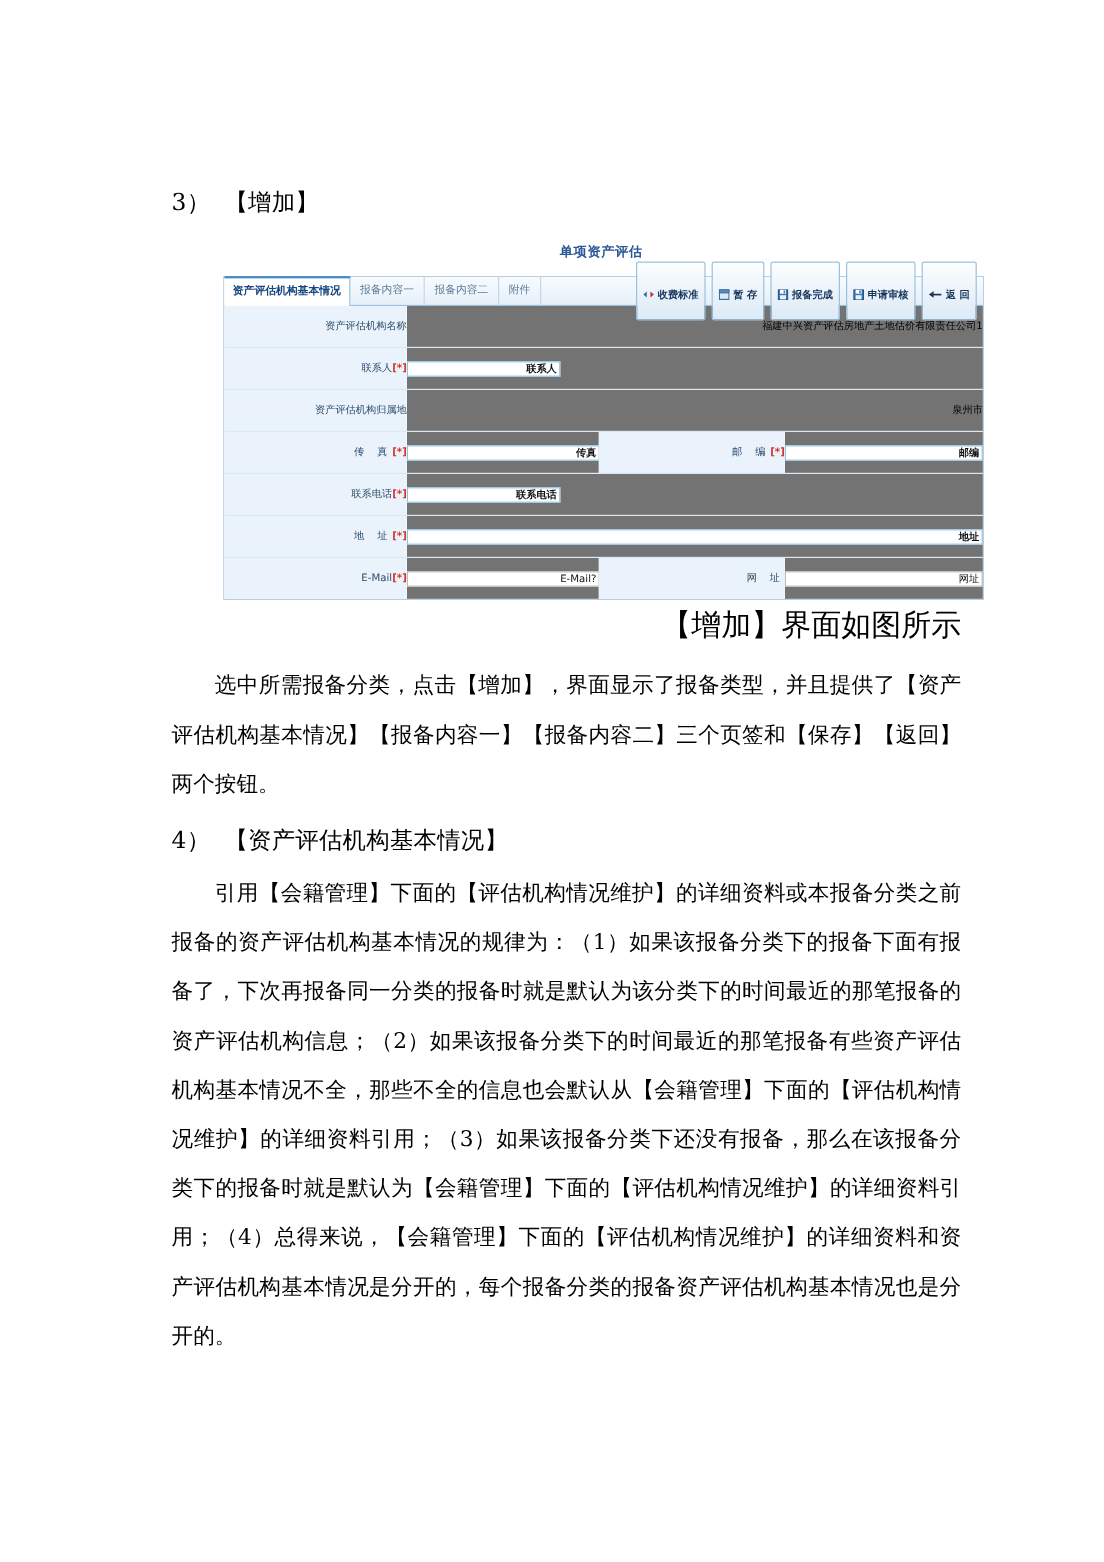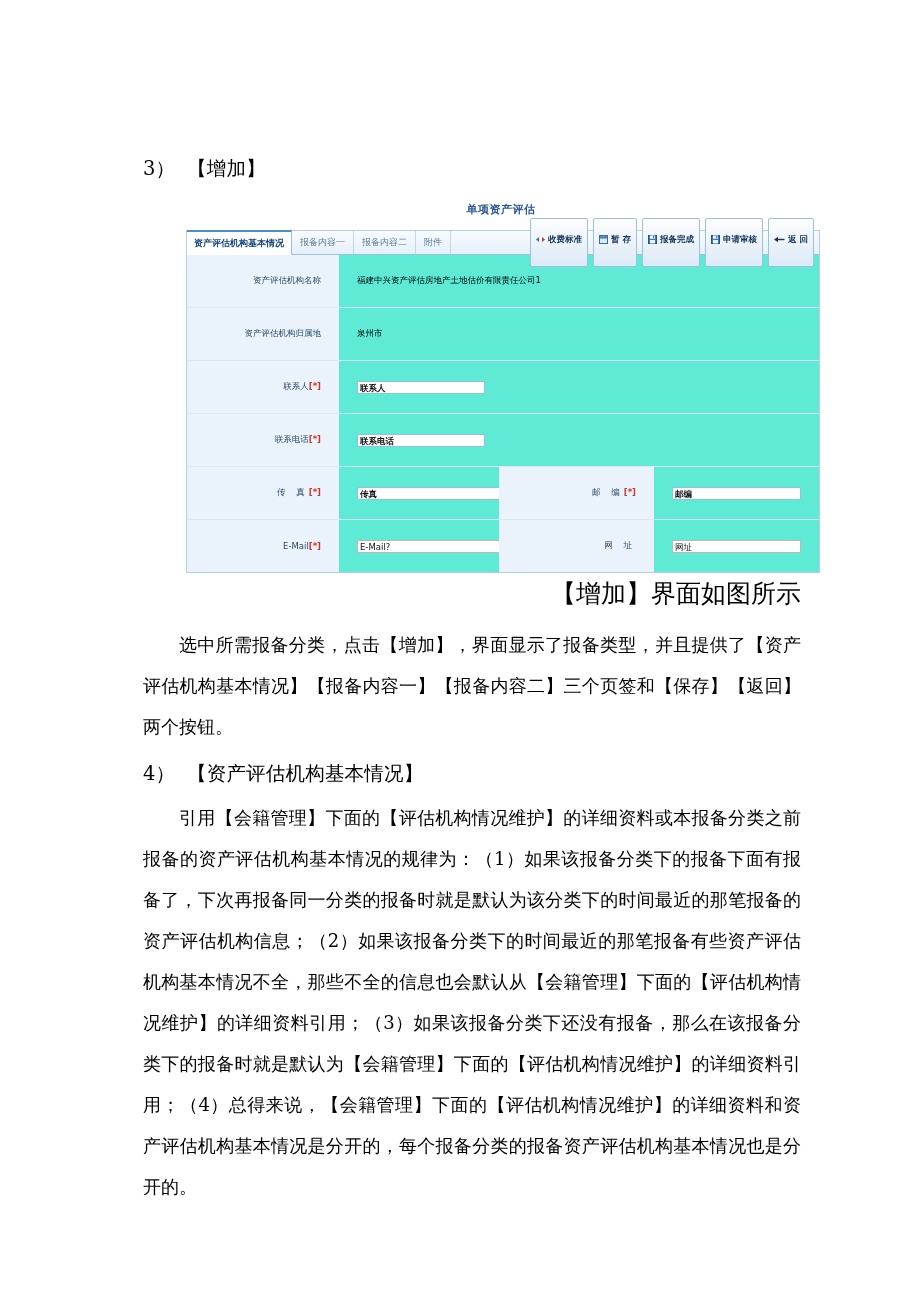--- a/index.html
+++ b/index.html
@@ -123,61 +123,62 @@
   }
   .toolbar {
     margin-left: auto;
     display: flex;
     align-items: center;
     gap: 5px;
     padding-right: 5px;
   }
   .tbtn {
     display: flex;
-    align-items: flex-start;
+    align-items: flex-end;
     gap: 3px;
     height: 15px;
     padding: 16px 5px;
     background: linear-gradient(to bottom, #fdfefe 0%, #eaf2fa 55%, #dcebf7 100%);
     border: 1px solid #9dc0dc;
     border-radius: 2px;
     font-size: 8.5px;
     color: #15355c;
     font-weight: bold;
     white-space: nowrap;
     line-height: 1;
   }
   .tbtn .ico { display: flex; align-items: center; }
 
   
   .form { width: 100%; border-collapse: collapse; table-layout: fixed; }
   .form td {
     border-bottom: 1px solid #dbe9f4;
-    height: 16px;
-    padding: 18px;
+    height: 34px;
+    padding: 0;
     vertical-align: middle;
   }
   .form tr:last-child td { border-bottom: none; }
   .lbl {
     background: #eaf3fb;
     text-align: right;
     padding-right: 3px;
     font-size: 8.5px;
     color: #2c4a6b;
     white-space: nowrap;
   }
   .lbl .sp { letter-spacing: 4px; }
   .req { color: #d0342c; font-weight: bold; }
   .val {
-    background: #5eead4;
+    background: #737373;
     padding-left: 3px;
     font-size: 8.5px;
     color: #000000;
     white-space: nowrap;
     overflow: hidden;
+    text-align: right;
   }
   .inp {
     display: block;
     height: 13px;
     line-height: 13px;
     border: 1px solid #8fc4e0;
     background: #ffffff;
     font-family: "DejaVu Sans", "Liberation Sans", sans-serif;
     font-size: 8.5px;
     color: #111111;
@@ -286,49 +287,55 @@
               <col style="width:165px">
           </colgroup>
 
           <tbody>
               <tr>
             <td class="lbl">资产评估机构名称</td>
             <td class="val" colspan="3">福建中兴资产评估房地产土地估价有限责任公司1</td>
           </tr>
 
           <tr>
-            <td class="lbl">资产评估机构归属地</td>
-            <td class="val" colspan="3">泉州市</td>
-          </tr>
-
-          <tr>
             <td class="lbl"><span>联系人</span><span class="req">[*]</span></td>
             <td class="val" colspan="3">
               <span class="inp w-sm">联系人</span>
             </td>
           </tr>
 
           <tr>
+            <td class="lbl">资产评估机构归属地</td>
+            <td class="val" colspan="3">泉州市</td>
+          </tr>
+
+          <tr>
+            <td class="lbl"><span class="sp">传 真</span><span class="req">[*]</span></td>
+            <td class="val">
+              <span class="inp w-md">传真</span>
+            </td>
+            <td class="lbl"><span class="sp">邮 编</span><span class="req">[*]</span></td>
+            <td class="val">
+              <span class="inp w-full">邮编</span>
+            </td>
+          </tr>
+
+          <tr>
             <td class="lbl"><span>联系电话</span><span class="req">[*]</span></td>
             <td class="val" colspan="3">
               <span class="inp w-sm">联系电话</span>
             </td>
           </tr>
 
           <tr>
-            <td class="lbl"><span class="sp">传 真</span><span class="req">[*]</span></td>
-            <td class="val">
-              <span class="inp w-md">传真</span>
-            </td>
-            <td class="lbl"><span class="sp">邮 编</span><span class="req">[*]</span></td>
-            <td class="val">
-              <span class="inp w-full">邮编</span>
-            </td>
-          </tr>
-
+            <td class="lbl"><span class="sp">地 址</span><span class="req">[*]</span></td>
+            <td class="val" colspan="3">
+              <span class="inp w-full">地址</span>
+            </td>
+          </tr>
 
           <tr>
             <td class="lbl"><span>E-Mail</span><span class="req">[*]</span></td>
             <td class="val">
               <span class="inp w-md plain">E-Mail?</span>
             </td>
             <td class="lbl"><span class="sp">网 址</span></td>
             <td class="val">
               <span class="inp w-full plain">网址</span>
             </td>

